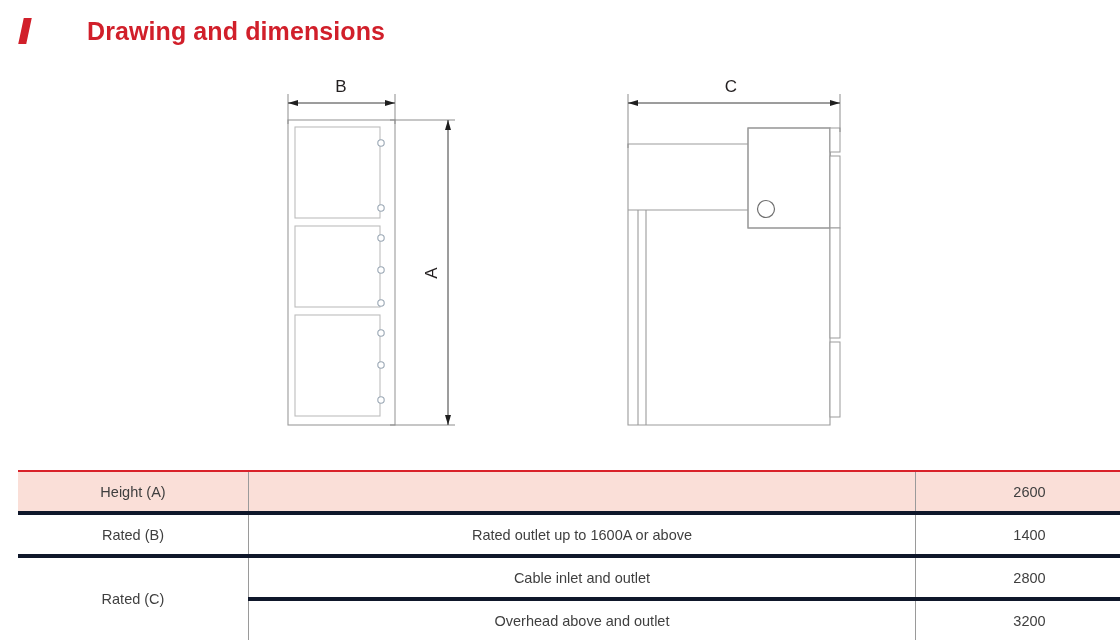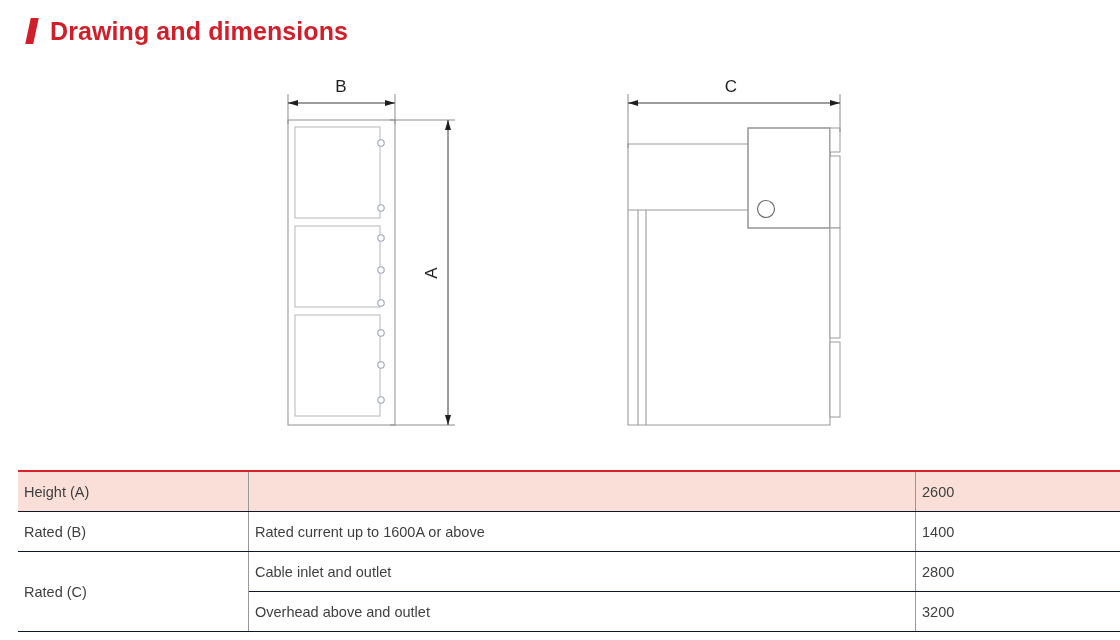--- a/index.html
+++ b/index.html
@@ -18,22 +18,23 @@
 
   
   .page-header {
     position: absolute;
     left: 0;
     top: 0;
     width: 908px;
     height: 62px;
     display: flex;
     align-items: center;
-    padding-left: 28px;
+    padding-left: 21px;
     box-sizing: border-box;
+    gap: 44px;
   }
   .title-slash {
     display: inline-block;
     width: 8px;
     height: 26px;
     background: #d11f2a;
     transform: skewX(-12deg);
     margin-right: 14px;
     flex: none;
   }
@@ -70,23 +71,23 @@
     width: 1087px;
   }
   table.dim-table {
     border-collapse: collapse;
     width: 1087px;
     table-layout: fixed;
     font-size: 14.5px;
     color: #3f3f3f;
   }
   table.dim-table td {
-    border-bottom: 1px solid #0f172a;
+    border-bottom: 4px solid #0f172a;
     border-right: 1px solid #9a9a9a;
-    text-align: left;
+    text-align: center;
     vertical-align: middle;
     padding: 0 6px;
     height: 39px;
     background: #ffffff;
   }
   table.dim-table td.col-last {
     border-right: none;
   }
   table.dim-table tr.row-head td {
     background: #fadfd8;
@@ -184,21 +185,21 @@
 <div class="dim-table-wrap">
   <table class="dim-table">
     <tbody>
       <tr class="row-head">
         <td class="col-a">Height (A)</td>
         <td class="col-b"></td>
         <td class="col-c col-last">2600</td>
       </tr>
       <tr>
         <td class="col-a">Rated (B)</td>
-        <td class="col-b">Rated current up to 1600A or above</td>
+        <td class="col-b">Rated outlet up to 1600A or above</td>
         <td class="col-c col-last">1400</td>
       </tr>
       <tr>
         <td class="col-a" rowspan="2">Rated (C)</td>
         <td class="col-b">Cable inlet and outlet</td>
         <td class="col-c col-last">2800</td>
       </tr>
       <tr>
         <td class="col-b">Overhead above and outlet</td>
         <td class="col-c col-last">3200</td>

